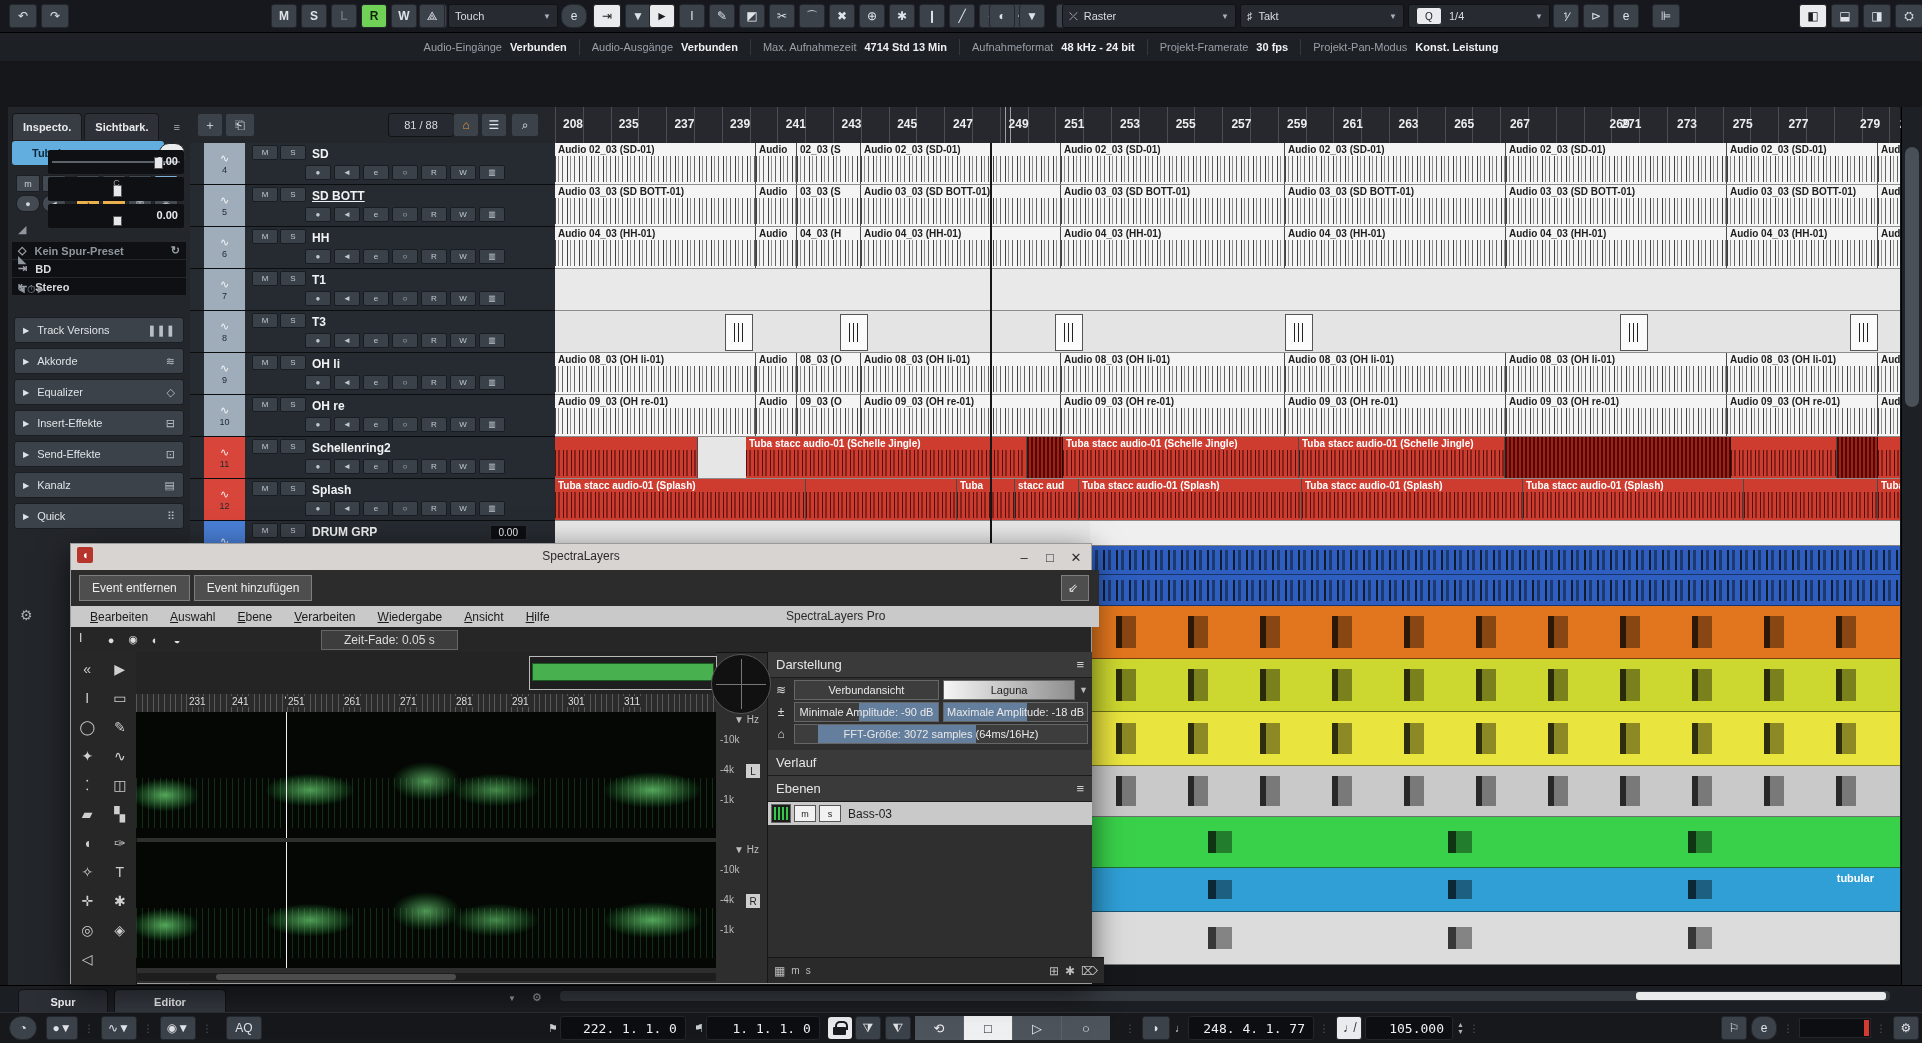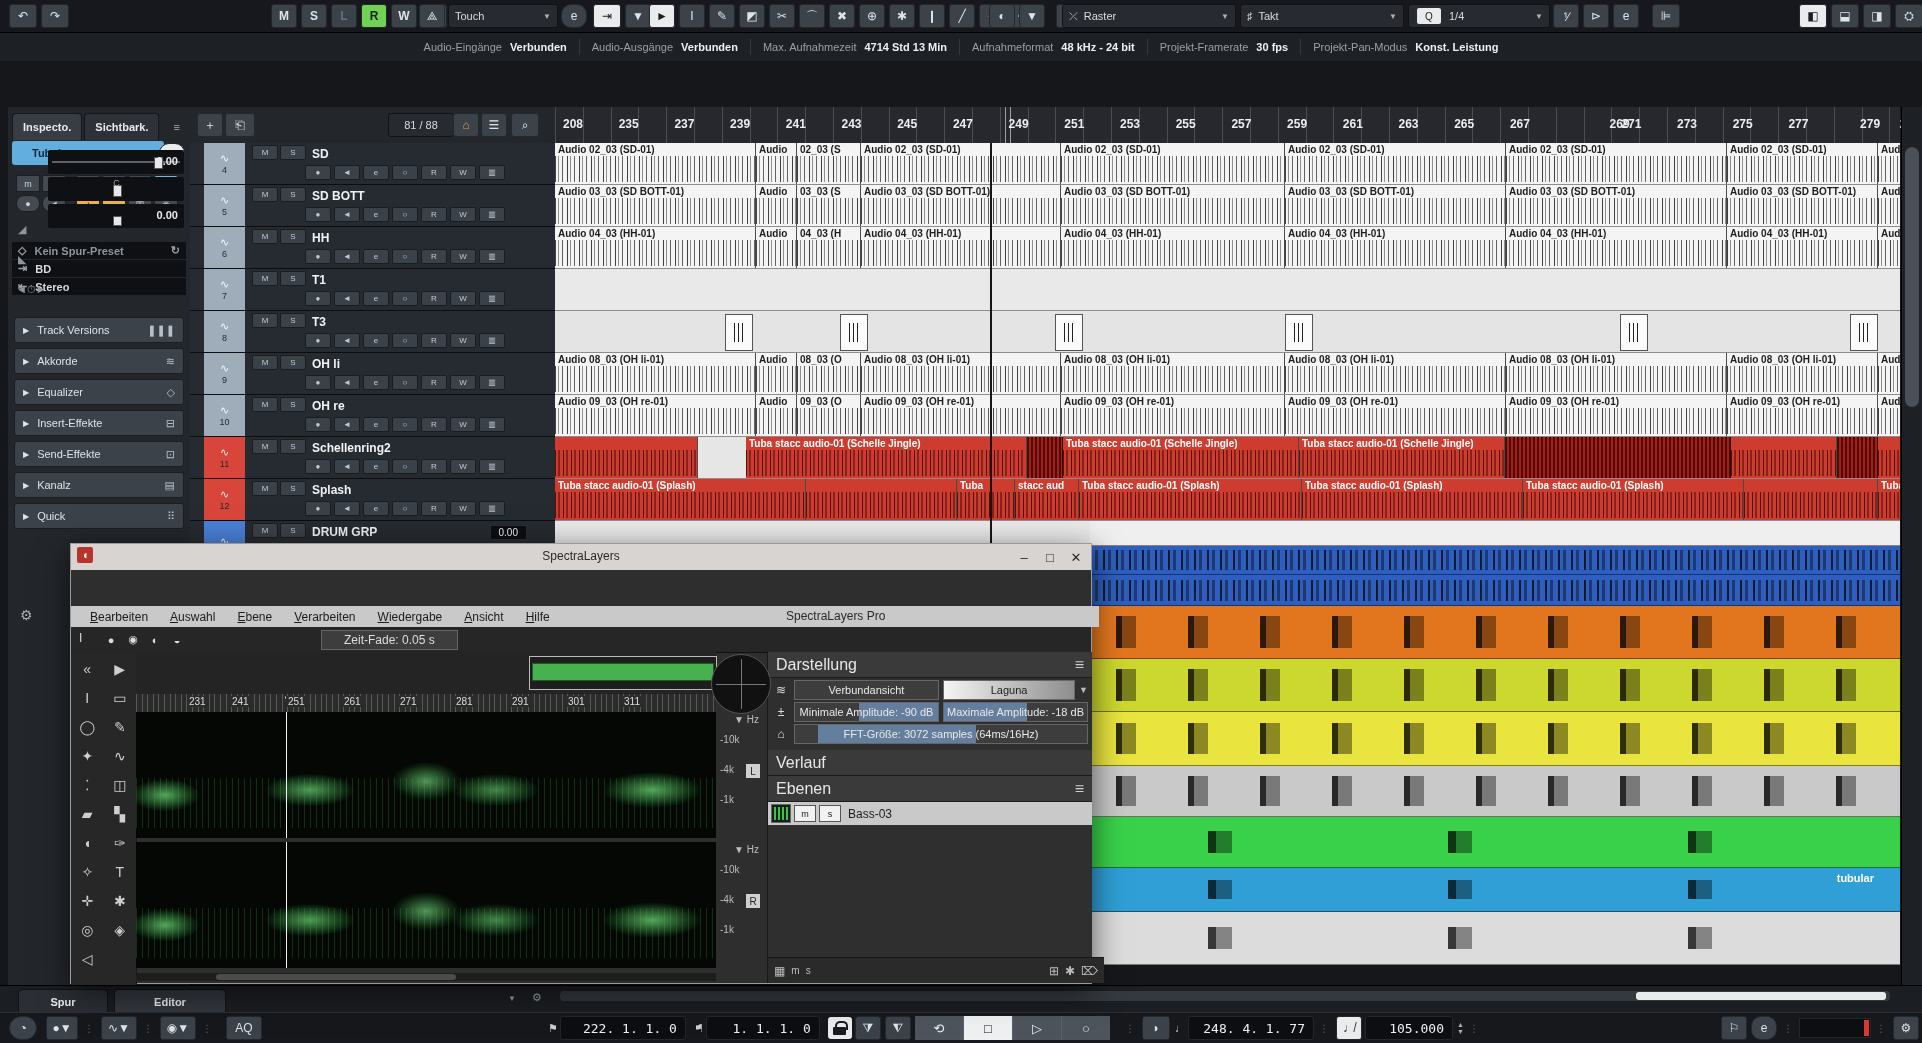--- a/index.html
+++ b/index.html
@@ -133,21 +133,21 @@
      background:repeating-linear-gradient(90deg,rgba(70,190,80,.22) 0 1px,transparent 1px 6px);}
   .slph{position:absolute;left:150px;top:0;bottom:0;width:1px;background:#f2f2f2;}
   .freqcol{position:absolute;left:645px;width:51px;height:126px;background:#2e2e2e;color:#bdbdbd;font-size:10px;}
   .freqcol .hz{position:absolute;left:18px;top:2px;}
   .freqcol .ft{position:absolute;left:4px;}
   .chbadge{position:absolute;left:30px;width:14px;height:14px;background:#cfcfcf;color:#222;font-size:10px;
            display:flex;align-items:center;justify-content:center;}
   
   #sl-panel{position:absolute;left:696px;top:108px;width:324px;height:331px;background:#2f2f2f;border-left:1px solid #171717;}
   .phead{position:relative;height:25px;background:#3a3a3a;border-bottom:1px solid #1c1c1c;color:#e6e6e6;
-         display:flex;align-items:center;padding:0 8px;font-size:16px;}
+         display:flex;align-items:center;padding:0 8px;font-size:13px;}
   .phead .ham{margin-left:auto;color:#cfcfcf;}
   .prow2{position:relative;height:20px;margin:2px 4px 2px 26px;display:flex;gap:4px;}
   .pic{position:absolute;left:-22px;top:1px;width:18px;height:18px;color:#ddd;display:flex;align-items:center;justify-content:center;}
   .pctl{flex:1;height:18px;border:1px solid #666;background:#3d3d3d;color:#e8e8e8;display:flex;
         align-items:center;justify-content:center;font-size:11px;overflow:hidden;white-space:nowrap;}
   .lag{background:linear-gradient(90deg,#f5f5f5,#8d8d8d);color:#222;}
   .minamp{background:linear-gradient(90deg,#3d3d3d 0 45%,#647f9e 45% 100%);}
   .maxamp{background:linear-gradient(90deg,#647f9e 0 58%,#3d3d3d 58% 100%);}
   .fftc{background:linear-gradient(90deg,#3d3d3d 0 8%,#647f9e 8% 62%,#3d3d3d 62% 100%);}
   #layerrow{position:relative;height:23px;background:#c9c9c9;display:flex;align-items:center;gap:3px;padding:0 3px;}
@@ -455,21 +455,21 @@
       </div>
       <div class="trow">
         <div class="tnum" style="background: rgb(159, 173, 187);">
           <div style="font-size: 11px; color: rgba(255, 255, 255, 0.85);">∿</div>
           <div style="font-size: 9px;">5</div>
         </div>
         <div class="ms">
           <div class="cbt">M</div>
           <div class="cbt">S</div>
         </div>
-        <div class="tname" style="left: 122px; top: 4px;">SD BOTT</div>
+        <div class="tname" style="left: 122px; top: 4px; text-decoration: underline;">SD BOTT</div>
         <div style="position: absolute; left: 115px; top: 22px; display: flex; gap: 3px;">
           <div class="cbt">●</div>
           <div class="cbt">◄</div>
           <div class="cbt">e</div>
           <div class="cbt">○</div>
           <div class="cbt">R</div>
           <div class="cbt">W</div>
           <div class="cbt">▥</div>
         </div>
       </div>
@@ -743,20 +743,31 @@
 
   <div id="sl">
     <div id="sl-title">
       <span class="abs" style="left:6px;top:3px;width:16px;height:16px;background:#b6342c;color:#fff;
             display:flex;align-items:center;justify-content:center;border-radius:2px;font-weight:bold">◖</span>
       <span class="t">SpectraLayers</span>
       <span class="wbtn" style="right:58px">–</span>
       <span class="wbtn" style="right:32px">□</span>
       <span class="wbtn" style="right:6px">✕</span>
     </div>
+    <div id="sl-evrow" class="flex" style="padding-left:8px">
+      <div class="slbtn">
+          <span>Event entfernen</span>
+        </div>
+      <div class="slbtn">
+          <span>Event hinzufügen</span>
+        </div>
+      <div class="slbtn" style="position:absolute;right:6px;width:14px;padding:0 6px">
+          <span>⇙</span>
+        </div>
+    </div>
     <div id="sl-menu">
       <span class="mi"><u>B</u>earbeiten</span>
         <span class="mi"><u>A</u>uswahl</span>
         <span class="mi"><u>E</u>bene</span>
         <span class="mi"><u>V</u>erarbeiten</span>
         <span class="mi"><u>W</u>iedergabe</span>
         <span class="mi"><u>A</u>nsicht</span>
         <span class="mi"><u>H</u>ilfe</span>
         <span id="sl-brand">SpectraLayers Pro</span>
     </div>

